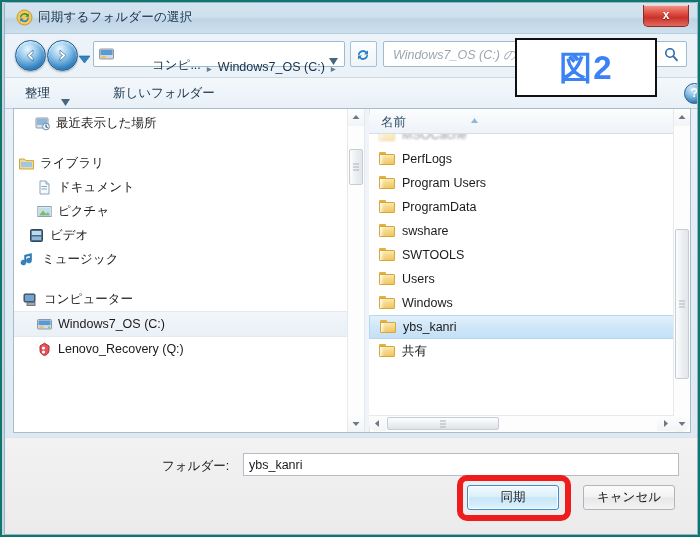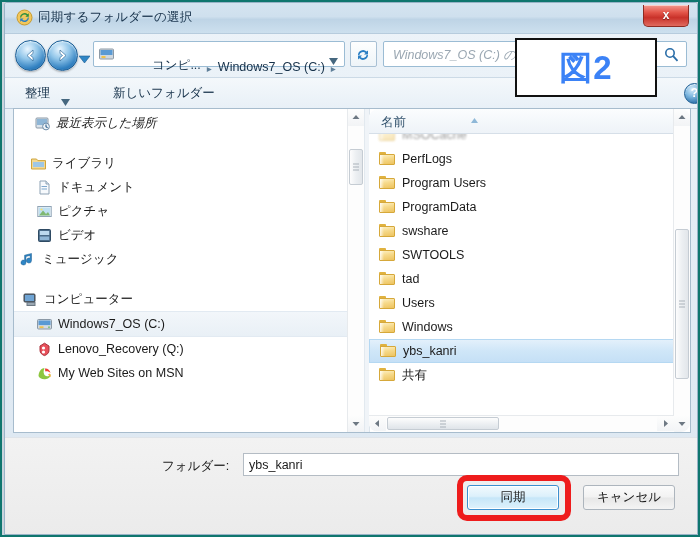--- a/index.html
+++ b/index.html
@@ -237,31 +237,31 @@
       <div id="cmd-newfolder" class="cmditem">新しいフォルダー</div>
       <div id="helpbtn">
         <span>?</span>
       </div>
     </div>
 
     <div id="panes">
 
       <div id="leftpane">
         <div id="treelist">
-            <div class="tnode" style="padding-left: 20px; font-style: italic;">
+            <div class="tnode" style="padding-left: 20px;">
               <span class="ti"><svg width="17" height="17" viewBox="0 0 17 17">
                   <rect x="2" y="3" width="12" height="10" rx="1" fill="#dbe4ec" stroke="#8b99a6"></rect>
                   <rect x="3" y="4" width="10" height="6" fill="#8fb6d6"></rect>
                   <circle cx="12" cy="11.5" r="3.4" fill="#f0f4f8" stroke="#6d8ca8"></circle>
                   <path d="M12 9.5v2.2l1.6 1" stroke="#2b5f8c" stroke-width="1.1" fill="none"></path>
                 </svg></span>
               <span>最近表示した場所</span>
             </div>
             <div class="tgap"></div>
-            <div class="tnode" style="padding-left: 16px;">
+            <div class="tnode" style="padding-left: 4px;">
               <span class="ti"><svg width="17" height="17" viewBox="0 0 17 17">
                   <path d="M1.5 4h5l1.3 1.6h7.7V14H1.5z" fill="#f3d994" stroke="#cfa53c"></path>
                   <rect x="3" y="7" width="11" height="5" fill="#9ec7e6"></rect>
                 </svg></span>
               <span>ライブラリ</span>
             </div>
             <div class="tnode" style="padding-left: 22px;">
               <span class="ti"><svg width="17" height="17" viewBox="0 0 17 17">
                   <path d="M4 2h6l3 3v10H4z" fill="#f7fafd" stroke="#8fa3b5"></path>
                   <path d="M10 2v3h3" fill="#d8e6f2" stroke="#8fa3b5"></path>
@@ -272,21 +272,21 @@
             </div>
             <div class="tnode" style="padding-left: 22px;">
               <span class="ti"><svg width="17" height="17" viewBox="0 0 17 17">
                   <rect x="1.8" y="3.5" width="13.4" height="10" fill="#f4f8fb" stroke="#8fa3b5"></rect>
                   <rect x="2.8" y="4.5" width="11.4" height="8" fill="#bfe0f2"></rect>
                   <path d="M3 12.5 L7 7.5 L10 11 L12 9 L14 12.5Z" fill="#7fb872"></path>
                   <circle cx="5.5" cy="6.5" r="1.1" fill="#f7e06a"></circle>
                 </svg></span>
               <span>ピクチャ</span>
             </div>
-            <div class="tnode" style="padding-left: 22px;">
+            <div class="tnode" style="padding-left: 14px;">
               <span class="ti"><svg width="17" height="17" viewBox="0 0 17 17">
                   <rect x="2.5" y="2.5" width="12" height="12" rx="1" fill="#4a6b88" stroke="#2e4a63"></rect>
                   <rect x="3.8" y="4" width="9.4" height="4" fill="#bcd9ee"></rect>
                   <rect x="3.8" y="9.5" width="9.4" height="3.5" fill="#8fb6d6"></rect>
                 </svg></span>
               <span>ビデオ</span>
             </div>
             <div class="tnode" style="padding-left: 6px;">
               <span class="ti"><svg width="17" height="17" viewBox="0 0 17 17">
                   <path d="M11.5 2.5v7.1a2.5 2.5 0 1 1-1.4-2.3V4.4L6 5.4v6.2a2.5 2.5 0 1 1-1.4-2.3V4.2z" fill="#2f86c6" stroke="#1b5a8e" stroke-width=".5"></path>
@@ -311,28 +311,20 @@
                 </svg></span>
               <span>Windows7_OS (C:)</span>
             </div>
             <div class="tnode" style="padding-left: 22px; text-align: center;">
               <span class="ti"><svg width="17" height="17" viewBox="0 0 17 17">
                   <path d="M8.5 2.2 13 5v4.4c0 2.6-2 4.3-4.5 5.2C6 13.7 4 12 4 9.4V5z" fill="#e8505a" stroke="#a8303a"></path>
                   <circle cx="7.5" cy="7" r="1.6" fill="#fff"></circle>
                   <circle cx="7.5" cy="11" r="1.6" fill="#fff"></circle>
                 </svg></span>
               <span>Lenovo_Recovery (Q:)</span>
-            </div>
-            <div class="tnode" style="padding-left: 22px;">
-              <span class="ti"><svg width="17" height="17" viewBox="0 0 17 17">
-                  <path d="M2.5 11 C3 5.5 6 3 8.5 3.4 C7 6 7.5 9 9 10.5 C11 12.2 13.5 11 14.5 9 C14.8 12 12 14.5 8.5 14.2 C5.5 14 3 13 2.5 11Z" fill="#8dc63f"></path>
-                  <path d="M9 3.5 C11.5 3.2 14 5 14.5 8 C13 6.5 10.8 6 9.3 6.6Z" fill="#ef4136"></path>
-                  <path d="M13.8 8.6 C14.6 9.6 14.9 11 14.6 12.2 C13.6 11.2 12.6 10.2 12 9.4Z" fill="#fbb03b"></path>
-                </svg></span>
-              <span>My Web Sites on MSN</span>
             </div>
           </div>
         <div class="vsb" id="lvsb">
           <div class="sbar-btn sbar-up">
             <svg width="16" height="17" viewBox="0 0 16 17">
                 <path d="M8 6 L11.5 10 L4.5 10 Z" fill="#6d7883"></path>
               </svg>
           </div>
           <div class="sthumb" style="top:40px;height:36px">
             <span class="grip">
@@ -381,24 +373,20 @@
               <div class="frow">
                 <span class="fi"><span class="folder"><span class="tab"></span><span class="bd"></span><span class="sh"></span></span></span>
                 <span>swshare</span>
               </div>
               <div class="frow">
                 <span class="fi"><span class="folder"><span class="tab"></span><span class="bd"></span><span class="sh"></span></span></span>
                 <span>SWTOOLS</span>
               </div>
               <div class="frow">
                 <span class="fi"><span class="folder"><span class="tab"></span><span class="bd"></span><span class="sh"></span></span></span>
-                <span>tad</span>
-              </div>
-              <div class="frow">
-                <span class="fi"><span class="folder"><span class="tab"></span><span class="bd"></span><span class="sh"></span></span></span>
                 <span>Users</span>
               </div>
               <div class="frow">
                 <span class="fi"><span class="folder"><span class="tab"></span><span class="bd"></span><span class="sh"></span></span></span>
                 <span>Windows</span>
               </div>
               <div class="frow sel">
                 <span class="fi"><span class="folder"><span class="tab"></span><span class="bd"></span><span class="sh"></span></span></span>
                 <span>ybs_kanri</span>
               </div>

